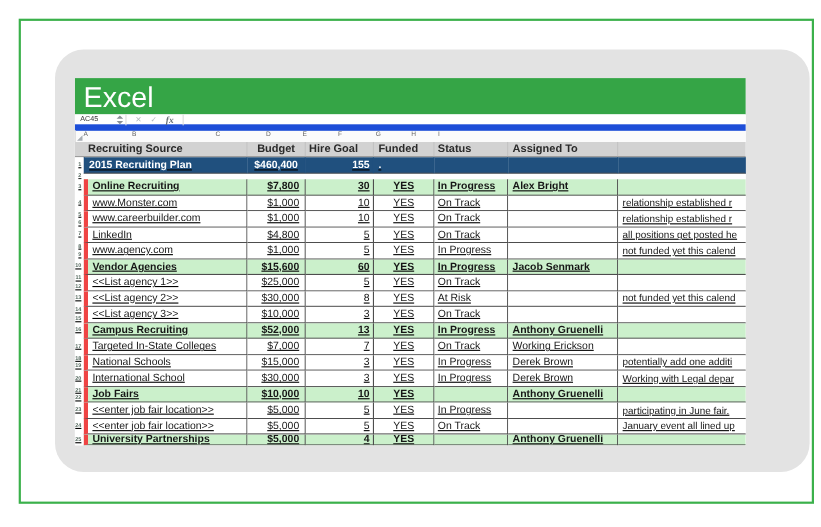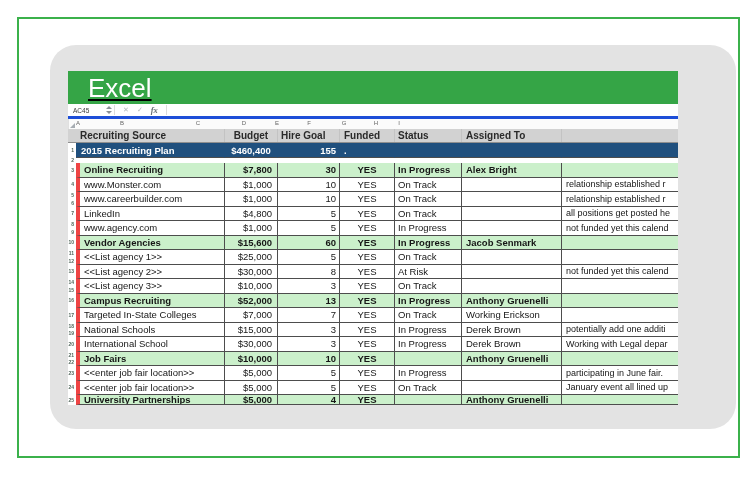--- a/index.html
+++ b/index.html
@@ -9,25 +9,25 @@
   .card{position:absolute;left:17px;top:17px;width:719px;height:437px;border:2px solid #3bb14b;background:#ffffff;overflow:hidden;}
 
   
   .frame{position:absolute;left:31px;top:26px;width:686px;height:384px;background:#e3e3e3;border-radius:26px;}
   .camera{position:absolute;left:347px;top:32px;width:13px;height:13px;border-radius:50%;background:#eef1f2;}
   .camera i{position:absolute;left:3px;top:3px;width:7px;height:7px;border-radius:50%;background:#b5bcc1;display:block;}
 
   
   .screen{position:absolute;left:49px;top:52px;width:610px;height:334px;background:#ffffff;overflow:hidden;}
 
-  .banner{height:33px;background:#35a546;display:flex;align-items:center;padding-left:20px;box-sizing:border-box;text-decoration:underline;}
+  .banner{height:33px;background:#35a546;display:flex;align-items:center;padding-left:8px;box-sizing:border-box;}
   .banner span{color:#ffffff;font-size:26px;line-height:26px;font-weight:400;}
 
   
-  .fbar{height:15px;background:#ffffff;border-bottom:3px solid #1d4ed8;display:flex;align-items:center;box-sizing:border-box;}
+  .fbar{height:15px;background:#ffffff;border-bottom:6px solid #1d4ed8;display:flex;align-items:center;box-sizing:border-box;}
   .namebox{width:30px;padding-left:5px;font-size:6.5px;color:#3a3a3a;}
   .spinner{width:11px;height:11px;display:flex;flex-direction:column;align-items:center;justify-content:center;gap:2px;}
   .spinner .up{width:0;height:0;border-left:3px solid transparent;border-right:3px solid transparent;border-bottom:3px solid #8a9096;}
   .spinner .dn{width:0;height:0;border-left:3px solid transparent;border-right:3px solid transparent;border-top:3px solid #8a9096;}
   .sep{width:1px;height:10px;background:#dcdcdc;}
   .fico{display:flex;align-items:center;gap:8px;padding:0 8px;}
   .fico .x,.fico .ck{font-size:7px;color:#b2b8bc;}
   .fico .fx{font-family:"Liberation Serif",serif;font-style:italic;font-weight:bold;font-size:8.5px;color:#666e74;}
 
   
@@ -52,21 +52,21 @@
   .h-src{width:149px;padding-left:4px;}
   .h-bud{width:53px;justify-content:center;}
   .h-goal{width:62px;padding-left:3px;}
   .h-fund{width:55px;padding-left:4px;}
   .h-status{width:67px;padding-left:3px;}
   .h-asg{width:100px;padding-left:4px;}
   .h-com{width:116px;padding-left:4px;border-right:none;}
 
   
   .grid{display:flex;flex-direction:column;}
-  .grow{display:flex;height:14.5px;flex:none;}
+  .grow{display:flex;height:14.5px;flex:none;text-decoration:underline;}
   .grow.title{height:15px;}
   .grow.spacer{height:5px;}
   .grow.partial{height:10px;overflow:hidden;}
   .gut{width:8px;flex:none;position:relative;background:#ffffff;display:flex;align-items:center;
     justify-content:flex-end;padding-right:2px;box-sizing:border-box;font-size:5px;font-weight:bold;color:#50655a;}
   .gut.dbl{flex-direction:column;justify-content:space-between;align-items:flex-end;padding:1px 2px;}
   .gut span{line-height:5px;}
   .cell{flex:none;box-sizing:border-box;display:flex;align-items:center;font-size:9.5px;color:#161616;
     border-right:1px solid #4d4d4d;border-bottom:1px solid #4d4d4d;overflow:hidden;white-space:nowrap;background:#ffffff;}
   .c-src{width:149px;padding-left:4px;border-left:4px solid #ef4444;}

